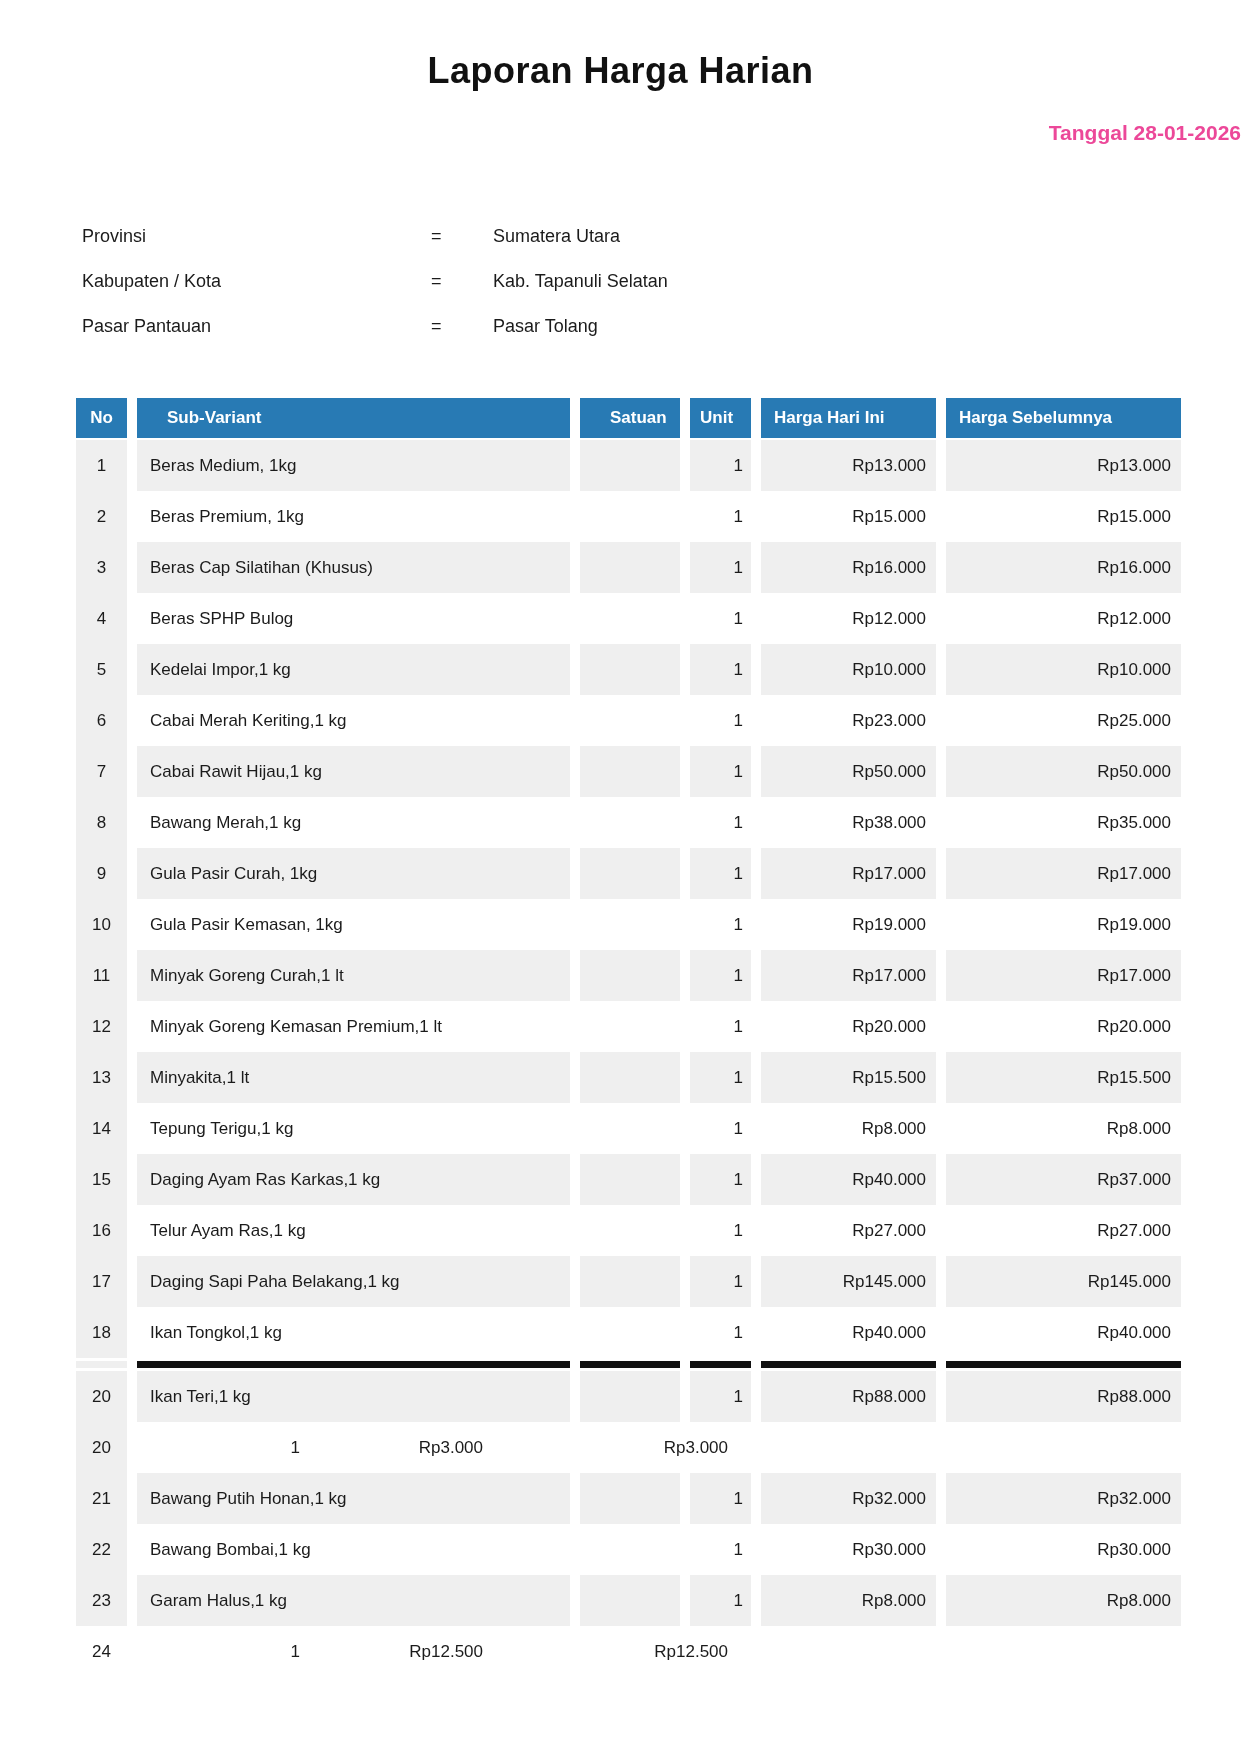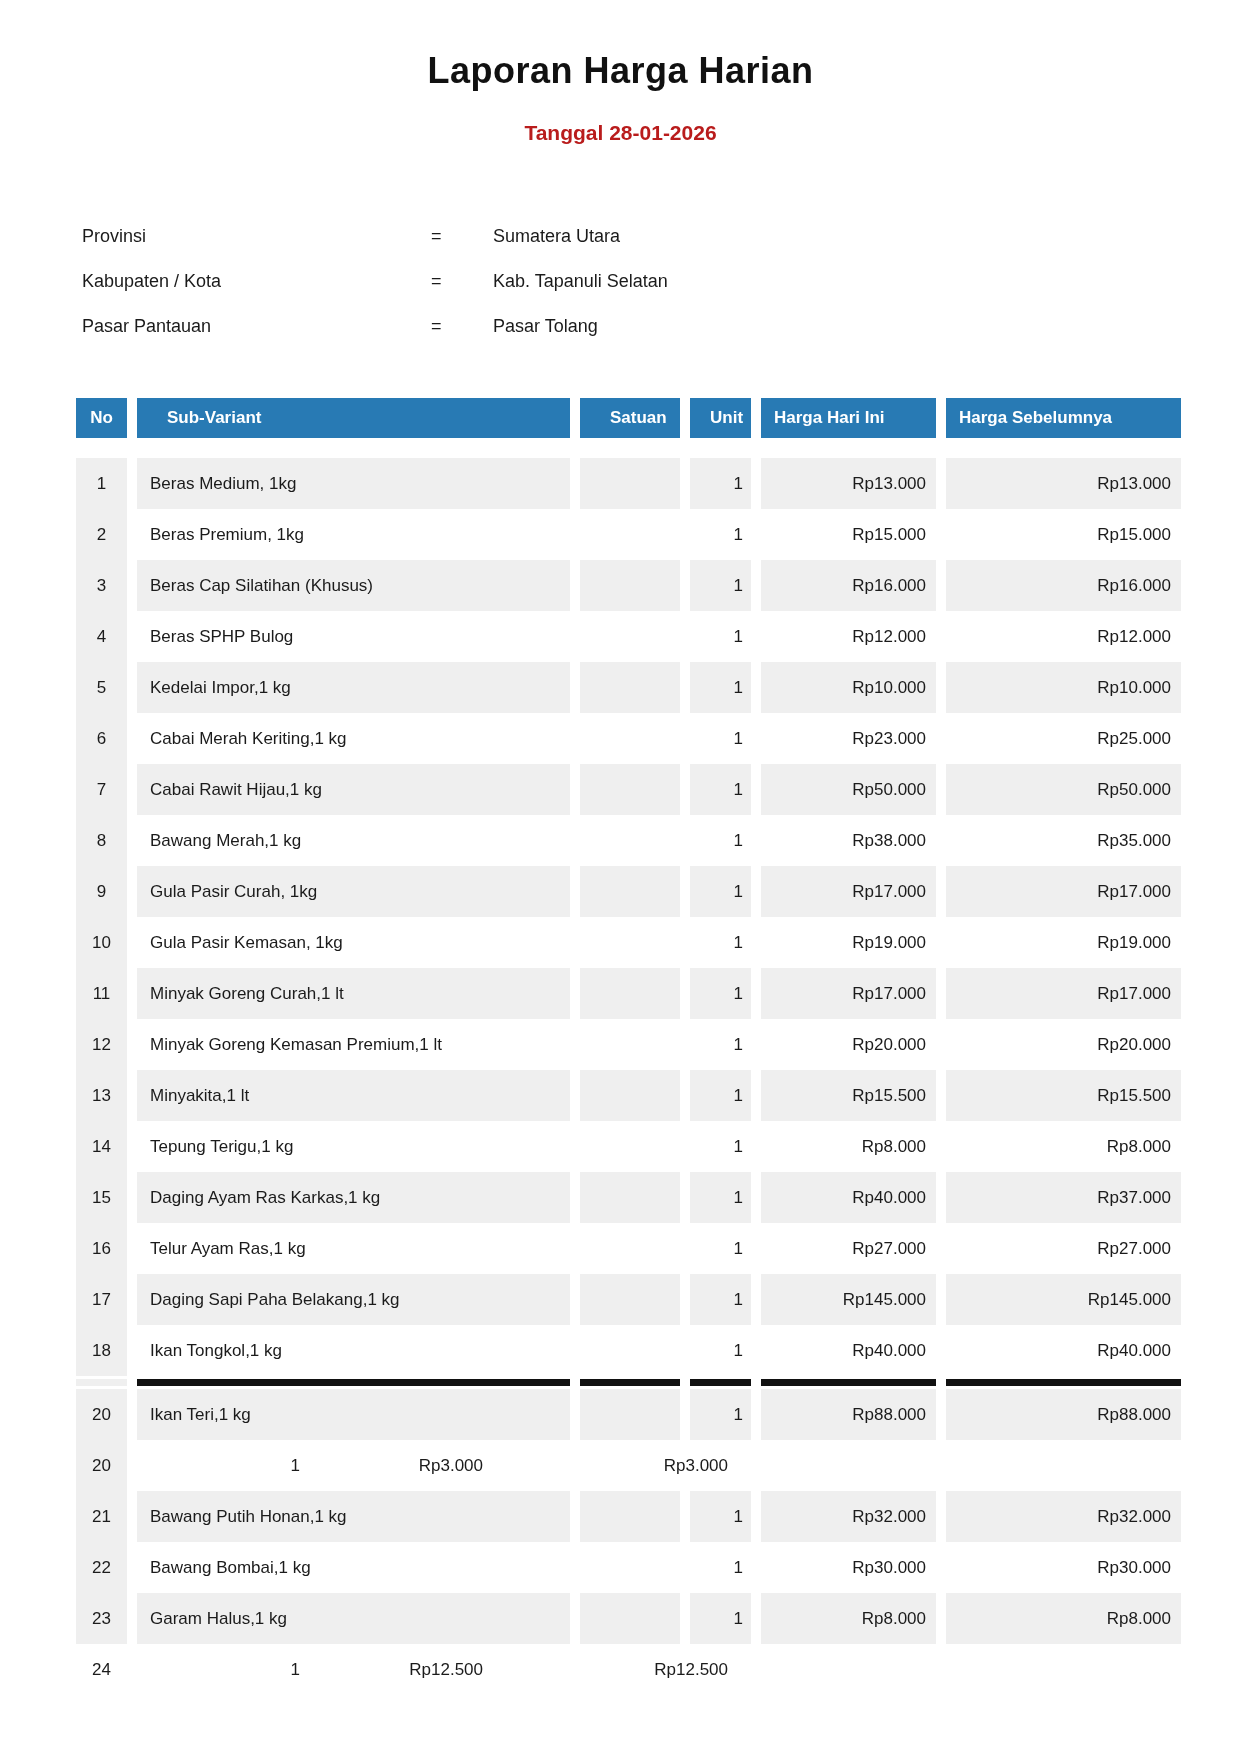--- a/index.html
+++ b/index.html
@@ -15,49 +15,49 @@
     width:1241px;height:1755px;background:#ffffff;
     font-family:"Liberation Sans", sans-serif;color:var(--text);
     overflow:hidden;
   }
   .page-title{
     margin:50px 0 0 0;text-align:center;
     font-size:36px;font-weight:bold;line-height:1.15;color:#111;
     letter-spacing:.5px;
   }
   .page-subtitle{
-    margin:30px 0 0 0;text-align:center;
-    font-size:21px;font-weight:bold;line-height:1.15;color:#b91c1c;
+    margin:30px 0 0 0;text-align:right;
+    font-size:21px;font-weight:bold;line-height:1.15;color:#ec4899;
   }
   .info-block{margin-top:68px;}
   .info-row{
     display:flex;align-items:center;height:45px;padding-left:82px;
     font-size:18px;
   }
   .info-label{width:349px;flex:0 0 auto;}
   .info-eq{width:62px;flex:0 0 auto;}
   .info-value{flex:1 1 auto;}
 
   .price-table{margin:49px 0 0 76px;width:1103px;}
   .t-row{display:flex;gap:10px;}
   .cell{flex:0 0 auto;overflow:hidden;white-space:nowrap;}
   .c-no{width:51px;text-align:center;}
   .c-sub{width:433px;padding-left:13px;}
   .c-sat{width:100px;padding-left:13px;}
   .c-unit{width:61px;text-align:right;padding-right:8px;}
   .c-h1{width:175px;text-align:right;padding-right:10px;}
   .c-h2{width:235px;text-align:right;padding-right:10px;}
 
-  .t-head{margin-bottom:20px;}
+  .t-head{margin-bottom:2px;}
   .t-head .cell{
     background:var(--header-bg);color:var(--header-text);
     font-weight:bold;font-size:17px;height:40px;line-height:40px;
   }
   .t-head .c-sub,.t-head .c-sat{padding-left:30px;text-align:left;}
-  .t-head .c-unit{text-align:left;padding-left:20px;padding-right:0;}
+  .t-head .c-unit{text-align:left;padding-left:10px;padding-right:0;}
   .t-head .c-h1,.t-head .c-h2{text-align:left;padding-left:13px;padding-right:0;}
 
   .t-body .cell{height:51px;line-height:51px;font-size:17px;background:#ffffff;}
   .t-body .row-odd .cell{background:var(--stripe);}
   .t-body .t-row .c-no{background:var(--stripe);}
   .t-body .t-row.row-last .c-no{background:#ffffff;}
 
   .page-divider{margin:3px 0;}
   .page-divider .cell{height:7px;background:var(--divider);}
 </style>

